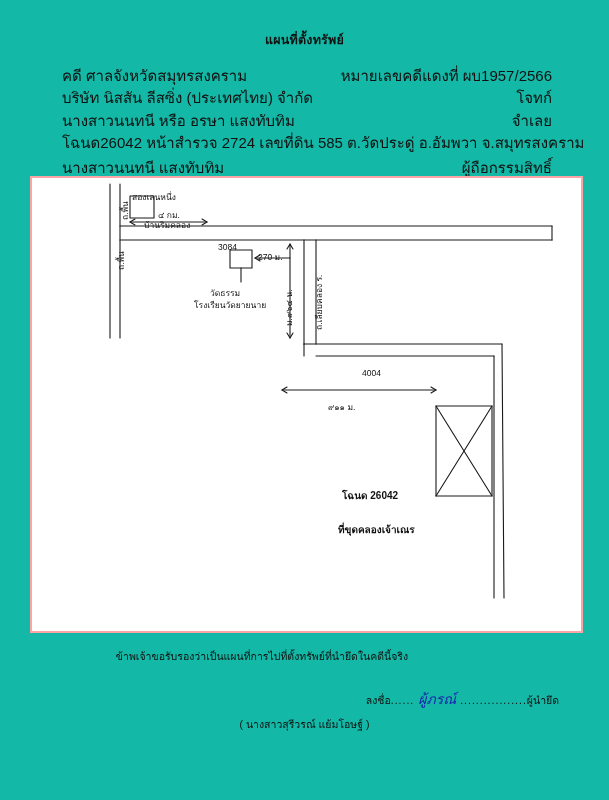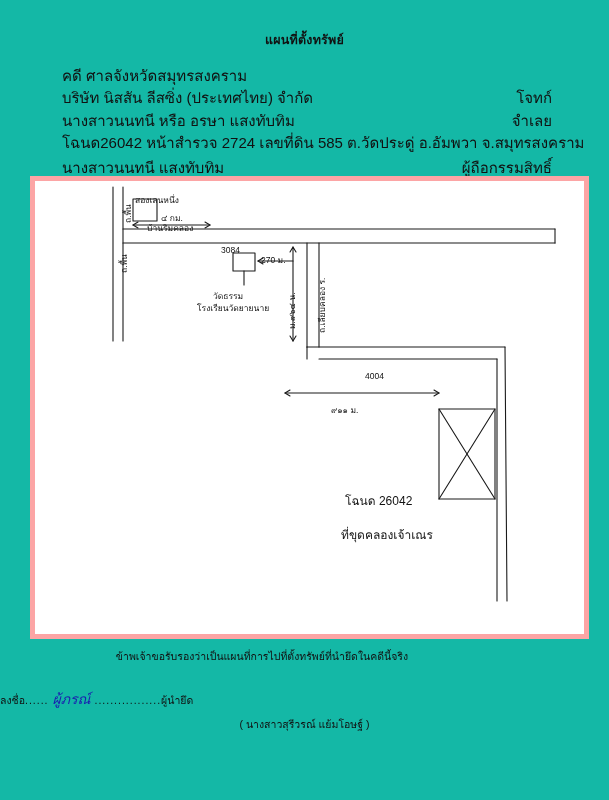--- a/index.html
+++ b/index.html
@@ -49,53 +49,53 @@
   .r5 { top: 156px; }
 
   .r4 .hdr-left { letter-spacing: 0px; }
 
   .map-frame {
     position: absolute;
     left: 30px;
     top: 176px;
     width: 549px;
     height: 453px;
-    border: 5px solid #fca5a5;
+    border: 2px solid #fca5a5;
     background: #ffffff;
     overflow: hidden;
   }
   .map-frame svg { display: block; }
 
   .mlabel {
     position: absolute;
     font-size: 8.5px;
     color: #111;
     white-space: nowrap;
     font-family: "Liberation Sans", sans-serif;
   }
   .mlabel.rot {
     transform-origin: left top;
     transform: rotate(-90deg);
   }
-  .mlabel.big { font-size: 12px; }
+  .mlabel.big { font-size: 10px; font-weight: bold; }
 
   .certify {
     position: absolute;
     top: 648px;
     left: 0;
     width: 524px;
     text-align: center;
     font-size: 10.5px;
   }
   .sign-line {
     position: absolute;
     top: 688px;
     left: 0;
     width: 559px;
-    text-align: left;
+    text-align: right;
     font-size: 10.5px;
     white-space: nowrap;
   }
   .dots { letter-spacing: 1px; }
   .sig-script {
     font-family: "DejaVu Serif", serif;
     font-style: italic;
     font-size: 14px;
     color: #1a1fb0;
     padding: 0 4px;
@@ -111,20 +111,21 @@
 </style>
 </head>
 <body>
 
 <div class="page">
 
   <div class="doc-title">แผนที่ตั้งทรัพย์</div>
 
   <div class="hdr-row r1">
     <span class="hdr-left">คดี ศาลจังหวัดสมุทรสงคราม</span>
+    <span class="hdr-right">หมายเลขคดีแดงที่ ผบ1957/2566</span>
   </div>
 
   <div class="hdr-row r3">
     <span class="hdr-left">นางสาวนนทนี หรือ อรษา  แสงทับทิม</span>
     <span class="hdr-right">จำเลย</span>
   </div>
 
   <div class="hdr-row r2">
     <span class="hdr-left">บริษัท นิสสัน ลีสซิ่ง (ประเทศไทย) จำกัด</span>
     <span class="hdr-right">โจทก์</span>

